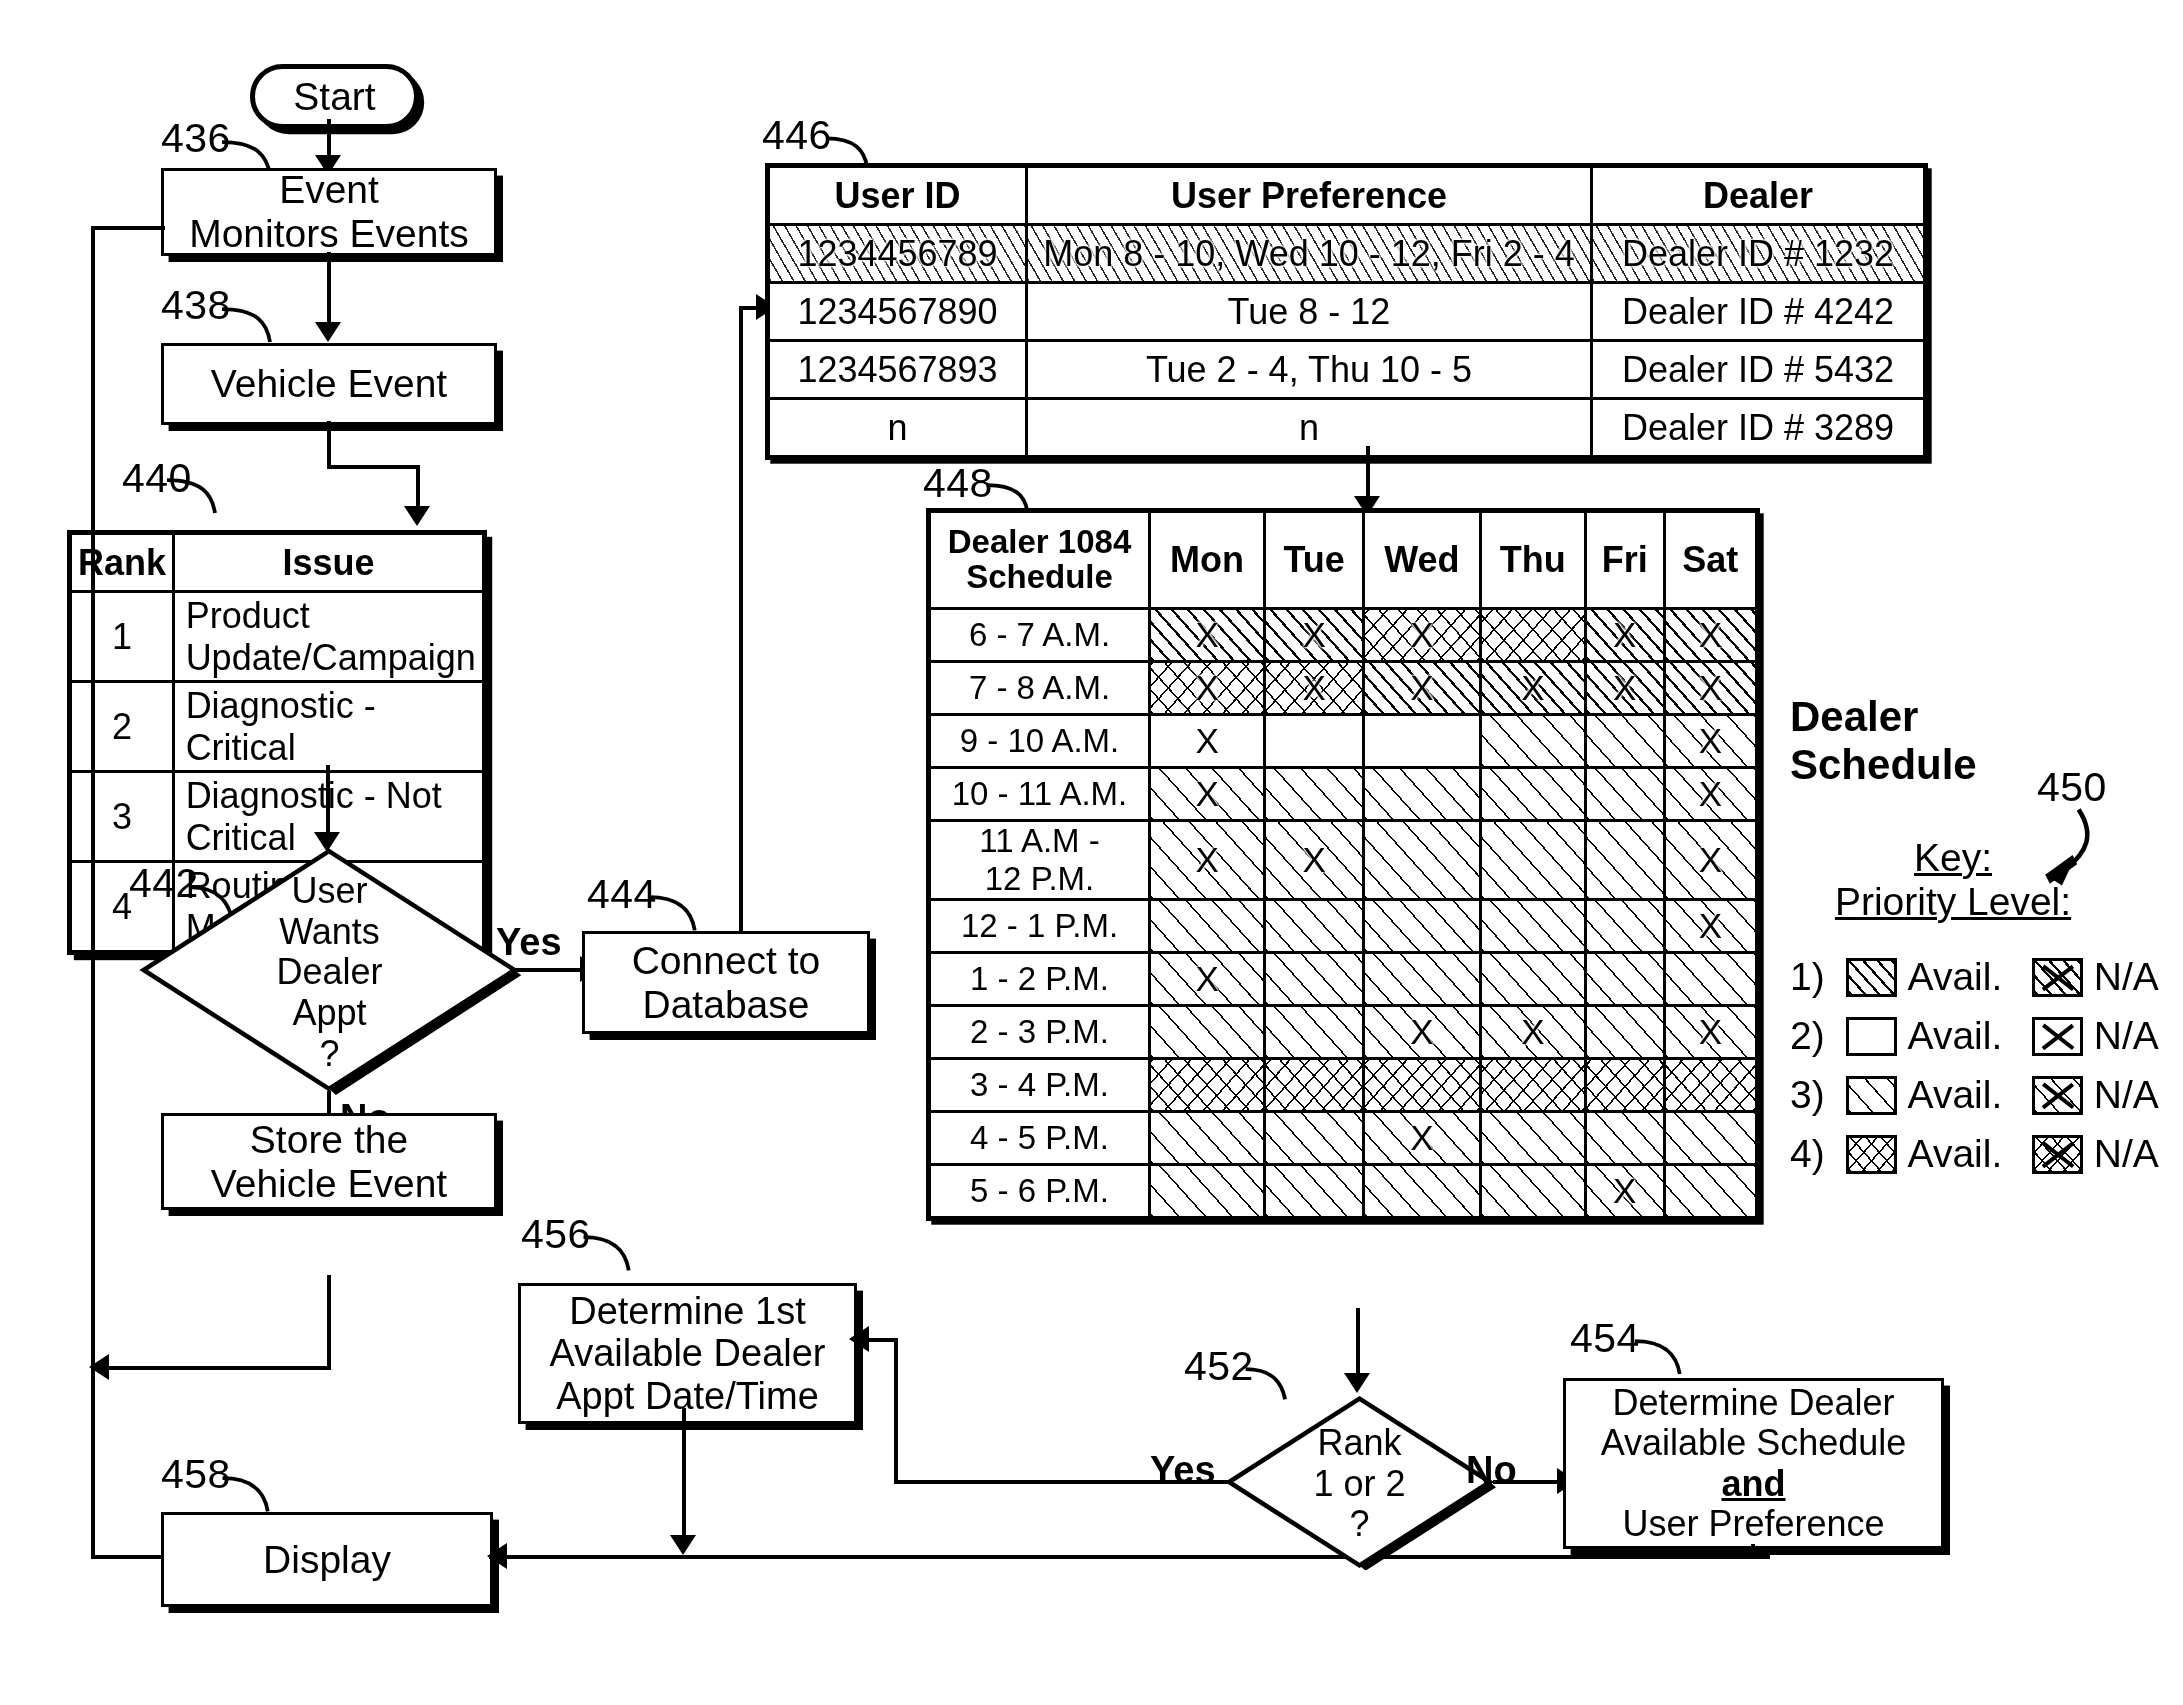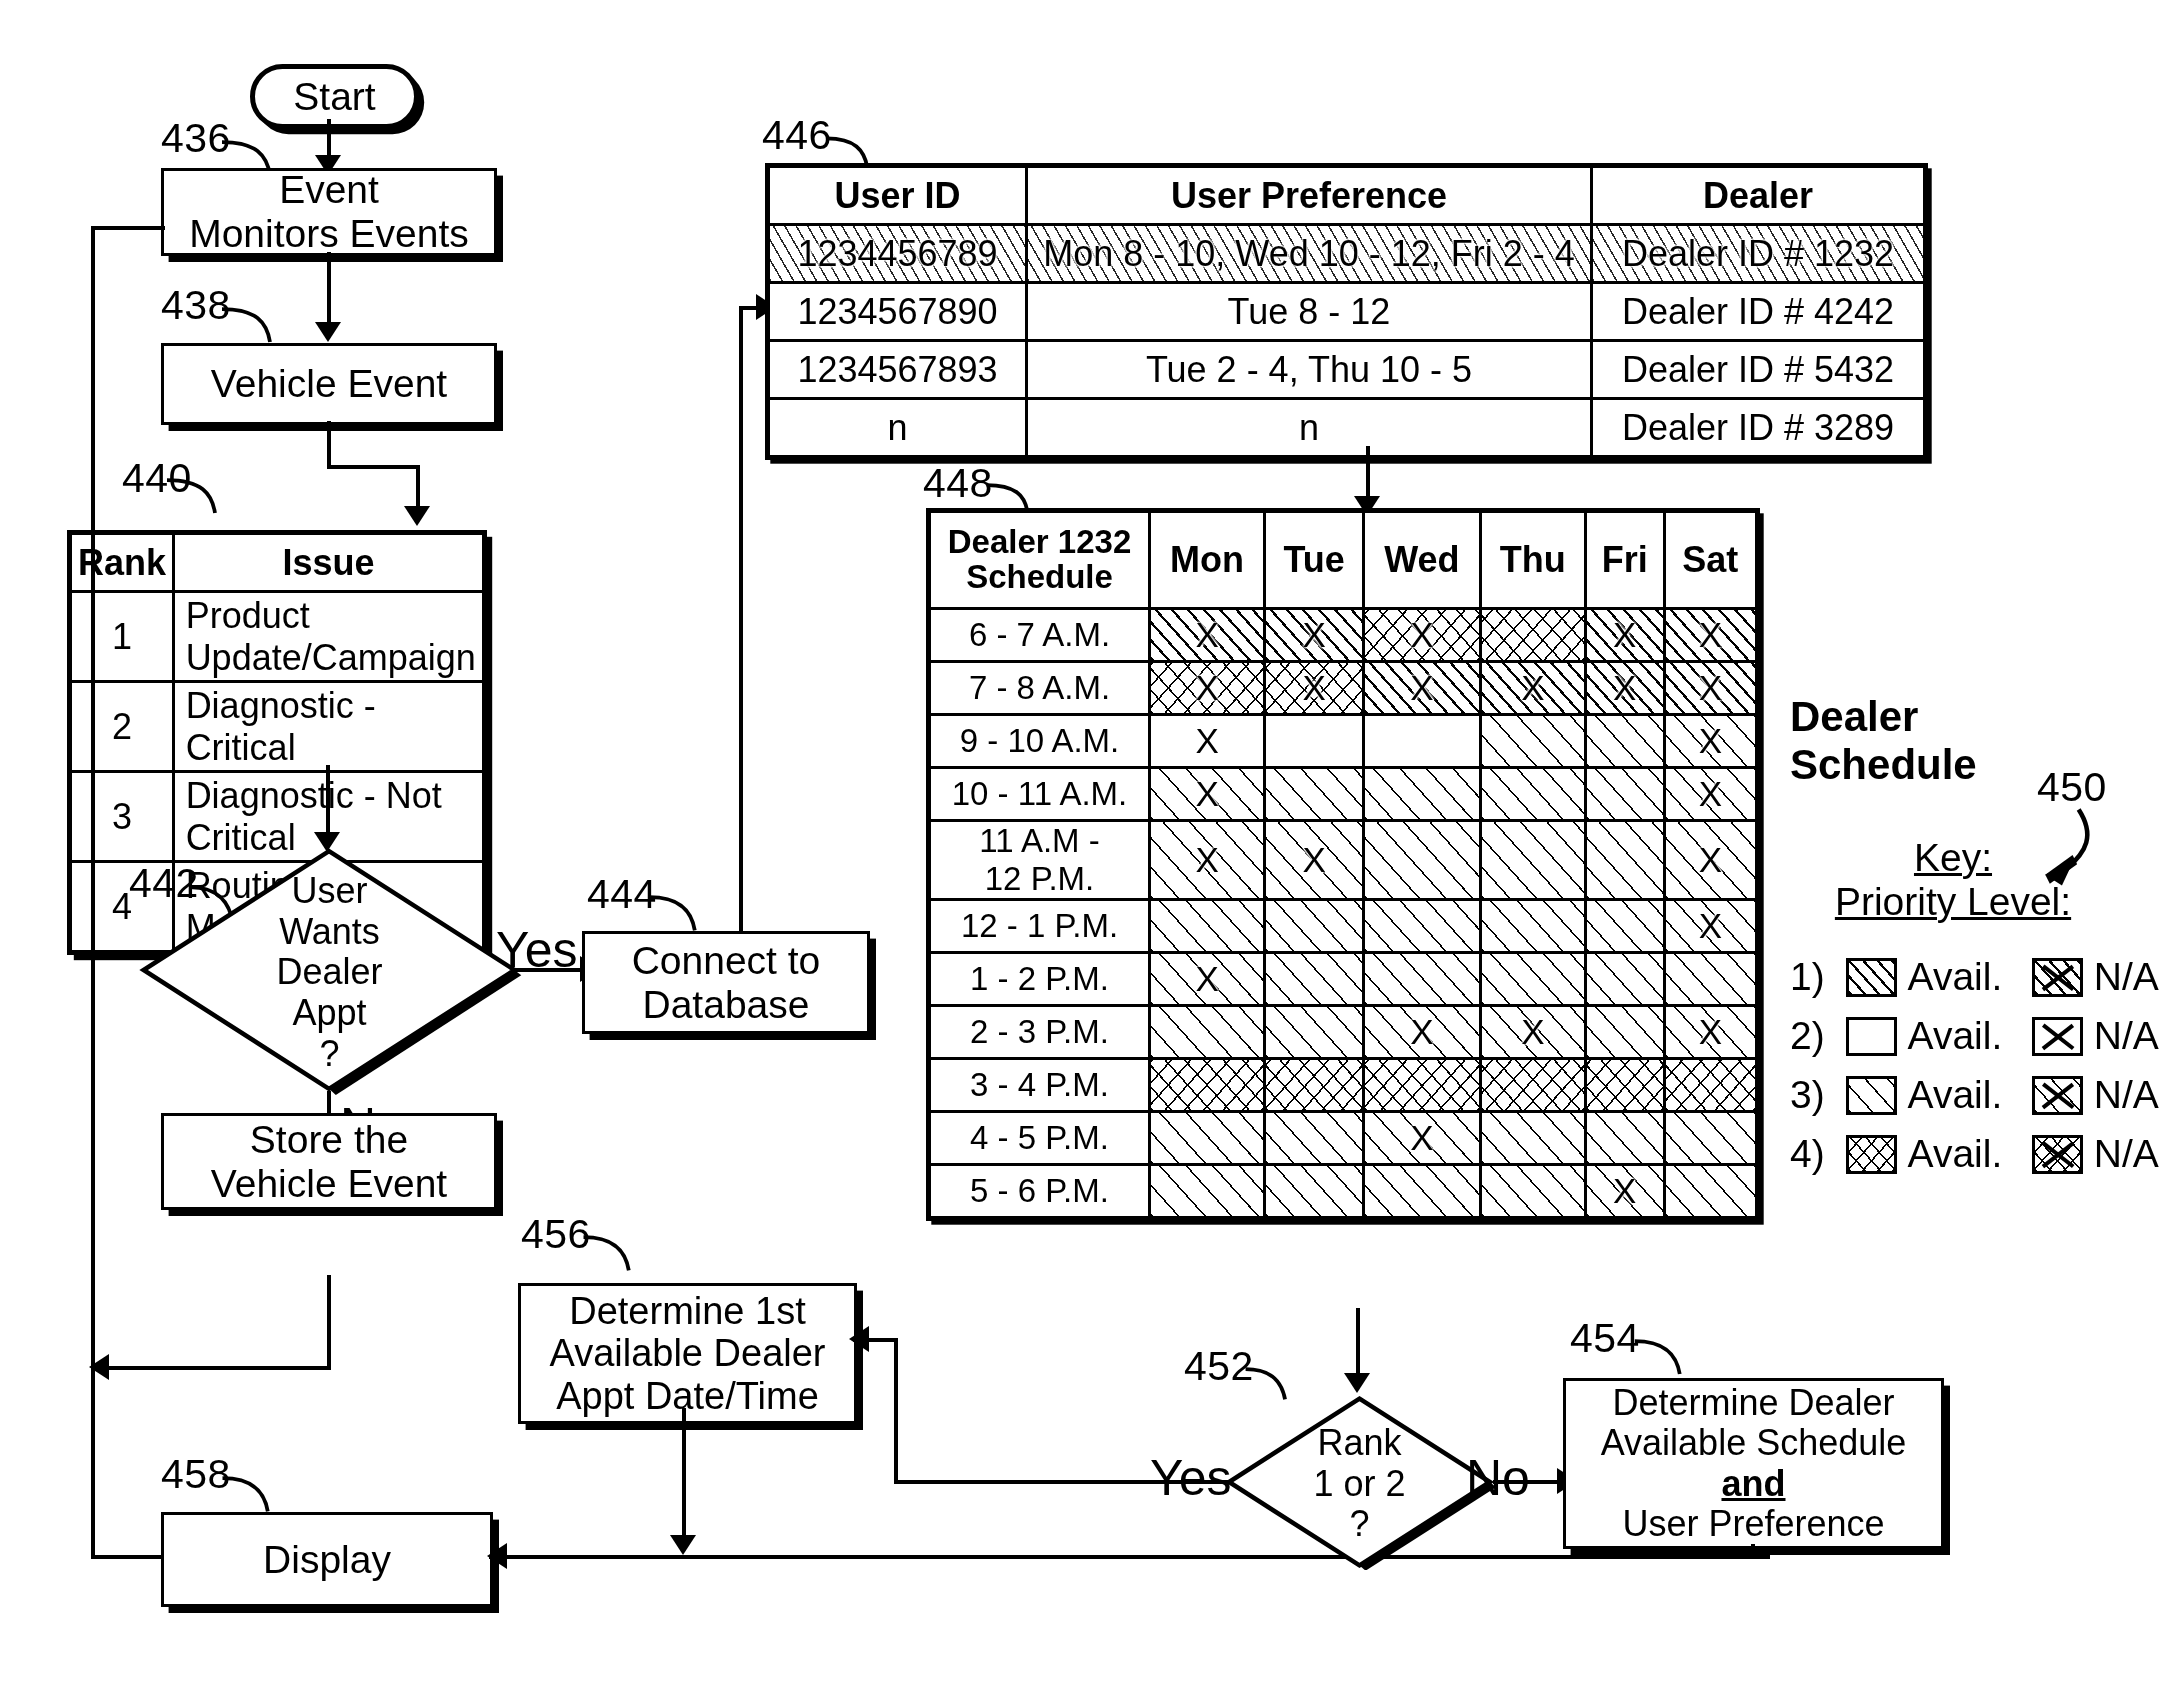--- a/index.html
+++ b/index.html
@@ -24,21 +24,21 @@
   
   .hline{position:absolute;background:#000;height:3.8px;}
   .vline{position:absolute;background:#000;width:3.8px;}
   .arrowD{position:absolute;width:0;height:0;border-left:13px solid transparent;
           border-right:13px solid transparent;border-top:20.5px solid #000;}
   .arrowR{position:absolute;width:0;height:0;border-top:13px solid transparent;
           border-bottom:13px solid transparent;border-left:20.5px solid #000;}
   .arrowL{position:absolute;width:0;height:0;border-top:13px solid transparent;
           border-bottom:13px solid transparent;border-right:20.5px solid #000;}
 
-  .lbl{position:absolute;font-size:50px;font-weight:normal;white-space:nowrap;}
+  .lbl{position:absolute;font-size:38px;font-weight:bold;white-space:nowrap;}
 
   
   table.pt{position:absolute;border-collapse:collapse;background:#fff;}
   table.pt td,table.pt th{border:3px solid #000;padding:1.5px 6px;text-align:center;
        font-size:36px;font-weight:normal;}
   table.pt th{font-weight:bold;}
   table.pt.outer{border:5.3px solid #000;}
 
   
   #rank-table{left:67px;top:530px;width:394px;box-shadow:6px 6px 0 -0.8px #000;}
@@ -295,21 +295,21 @@
 
 <div class="ref" style="left:923px;top:460px;">448</div>
 <svg class="leader" style="left:985px;top:476px;" width="83" height="39" viewBox="0 0 110 52">
     <path d="M2,12 C40,12 52,26 56,46" stroke="#000" stroke-width="5" fill="none"></path>
   </svg>
 
 <table class="pt outer" id="sched-table">
   <tbody>
       <tr>
     <th class="corner">
-      <div>Dealer 1232</div>
+      <div>Dealer 1084</div>
       <div>Schedule</div>
     </th>
     <th class="day">Mon</th>
     <th class="day">Tue</th>
     <th class="day">Wed</th>
     <th class="day">Thu</th>
     <th class="day">Fri</th>
     <th class="day">Sat</th>
   </tr>
   </tbody>

